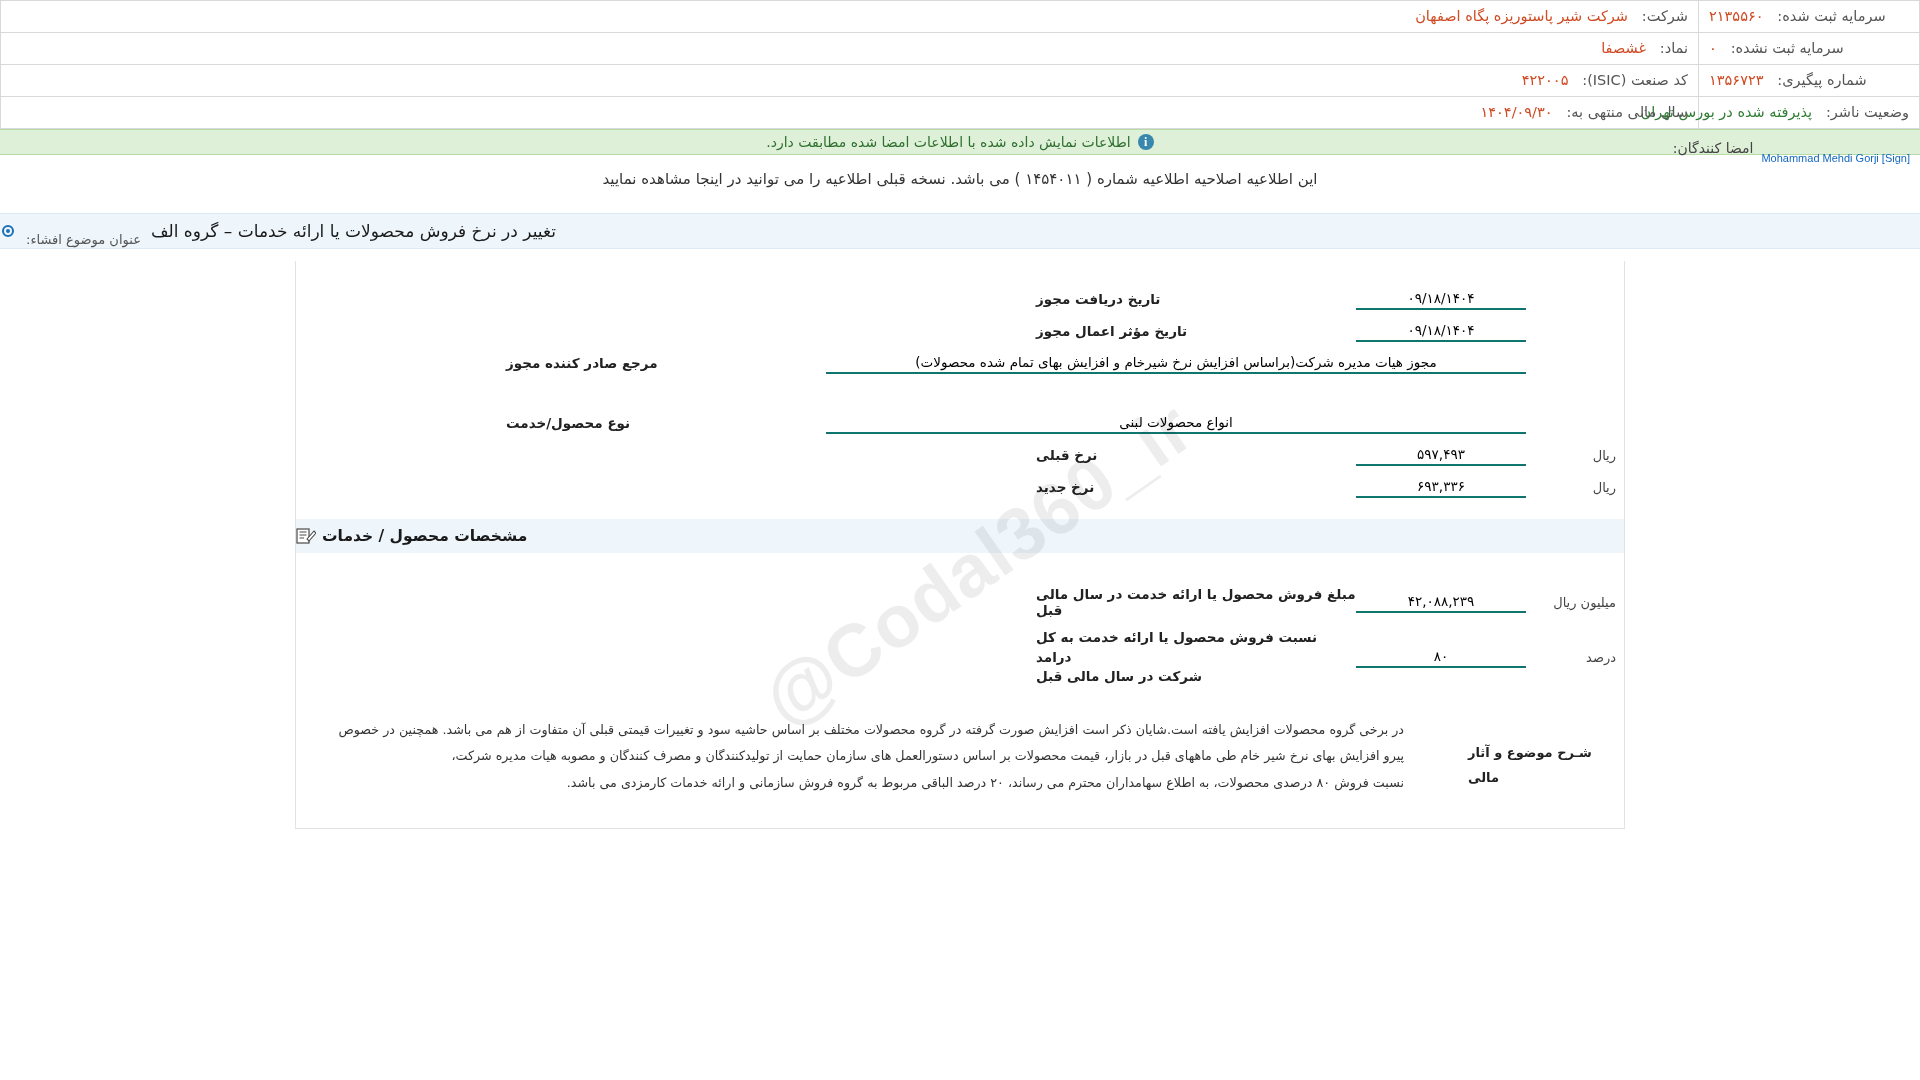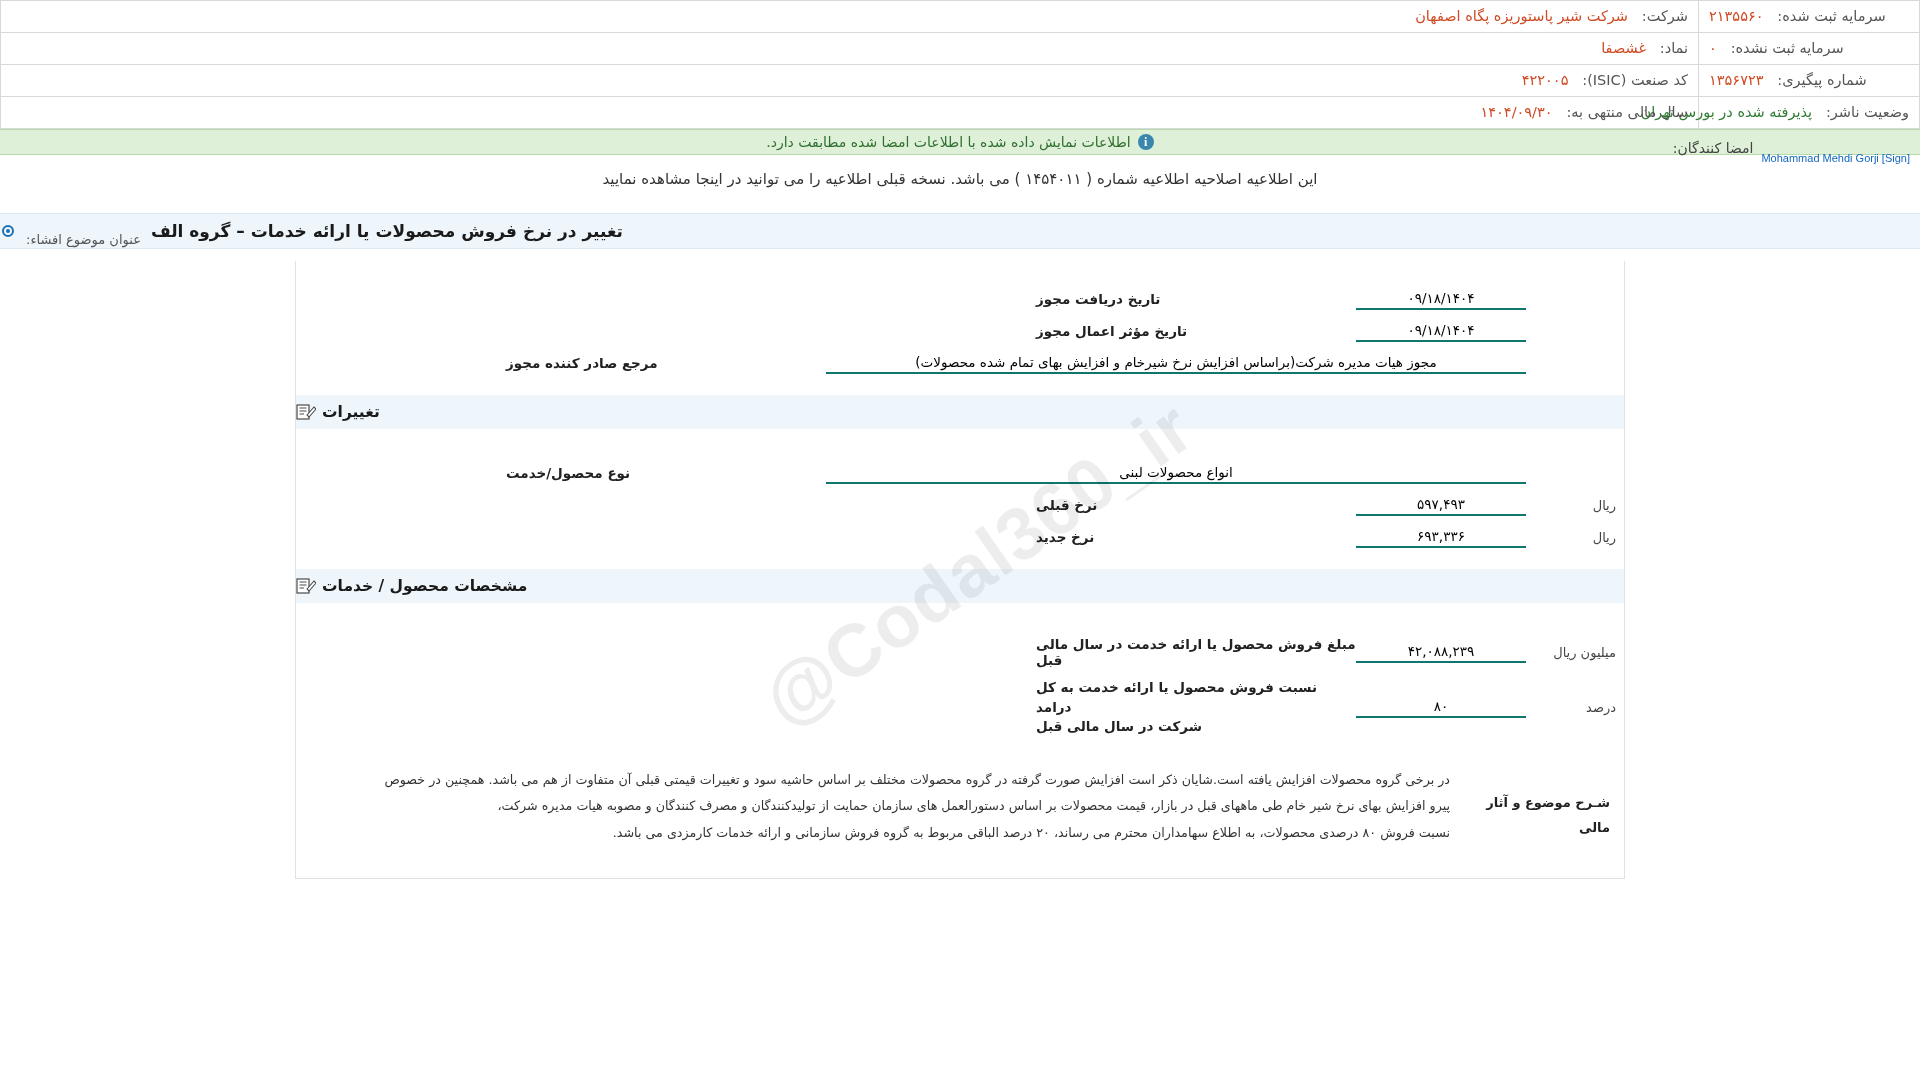--- a/index.html
+++ b/index.html
@@ -134,21 +134,21 @@
     padding-right: 8px;
     gap: 10px;
   }
   .subject-bar .subject-label {
     font-size: 13px;
     color: #555555;
     margin-top: 16px;
   }
   .subject-bar .subject-value {
     font-size: 17px;
-    font-weight: bold;
+    font-weight: normal;
     color: #1a1a1a;
   }
   .target-icon {
     width: 16px;
     height: 16px;
     position: relative;
   }
   .target-icon::before {
     content: "";
     position: absolute;
@@ -272,27 +272,28 @@
     align-items: flex-start;
     margin-top: 26px;
     font-size: 12.7px;
     line-height: 1.95;
     color: #333333;
     padding: 0 14px 0 14px;
   }
   .desc-block .d-label {
     width: 150px;
     flex: 0 0 150px;
-    text-align: right;
+    text-align: left;
     font-weight: bold;
     color: #222222;
     padding-left: 8px;
     box-sizing: border-box;
     padding-top: 22px;
     font-size: 13px;
+    margin-left: 46px;
   }
   .desc-block .d-text {
     flex: 1;
     text-align: justify;
     padding-right: 10px;
   }
   .desc-block .d-text p {
     margin: 0 0 2px 0;
   }
 </style>
@@ -388,32 +389,20 @@
         <div class="f-value">١۴٠۴/٠٩/١٨</div>
         <div class="f-label">تاریخ مؤثر اعمال مجوز</div>
       </div>
       <div class="frow">
         <div class="f-unit"></div>
         <div class="f-value wide">مجوز هیات مدیره شرکت(براساس افزایش نرخ شیرخام و افزایش بهای تمام شده محصولات)</div>
         <div class="f-label">مرجع صادر کننده مجوز</div>
       </div>
     </div>
 
-    <div class="section-band">
-      <span class="s-title">تغییرات</span>
-      <span class="edit-icon">
-        <svg width="20" height="18" viewBox="0 0 20 18" xmlns="http://www.w3.org/2000/svg">
-          <rect x="1" y="2" width="12" height="14" fill="#ffffff" stroke="#4a4a4a" stroke-width="1.2"></rect>
-          <line x1="3.5" y1="5" x2="10.5" y2="5" stroke="#4a4a4a" stroke-width="1"></line>
-          <line x1="3.5" y1="8" x2="10.5" y2="8" stroke="#4a4a4a" stroke-width="1"></line>
-          <line x1="3.5" y1="11" x2="8" y2="11" stroke="#4a4a4a" stroke-width="1"></line>
-          <path d="M11 12 L18 4 L20 6 L13 14 Z" fill="#ffffff" stroke="#4a4a4a" stroke-width="1.1"></path>
-        </svg>
-      </span>
-    </div>
 
     <div class="section-body">
       <div class="frow">
         <div class="f-unit"></div>
         <div class="f-value wide">انواع محصولات لبنی</div>
         <div class="f-label">نوع محصول/خدمت</div>
       </div>
       <div class="frow">
         <div class="f-unit">ریال</div>
         <div class="f-value">۴٩٣,۵٩٧</div>

